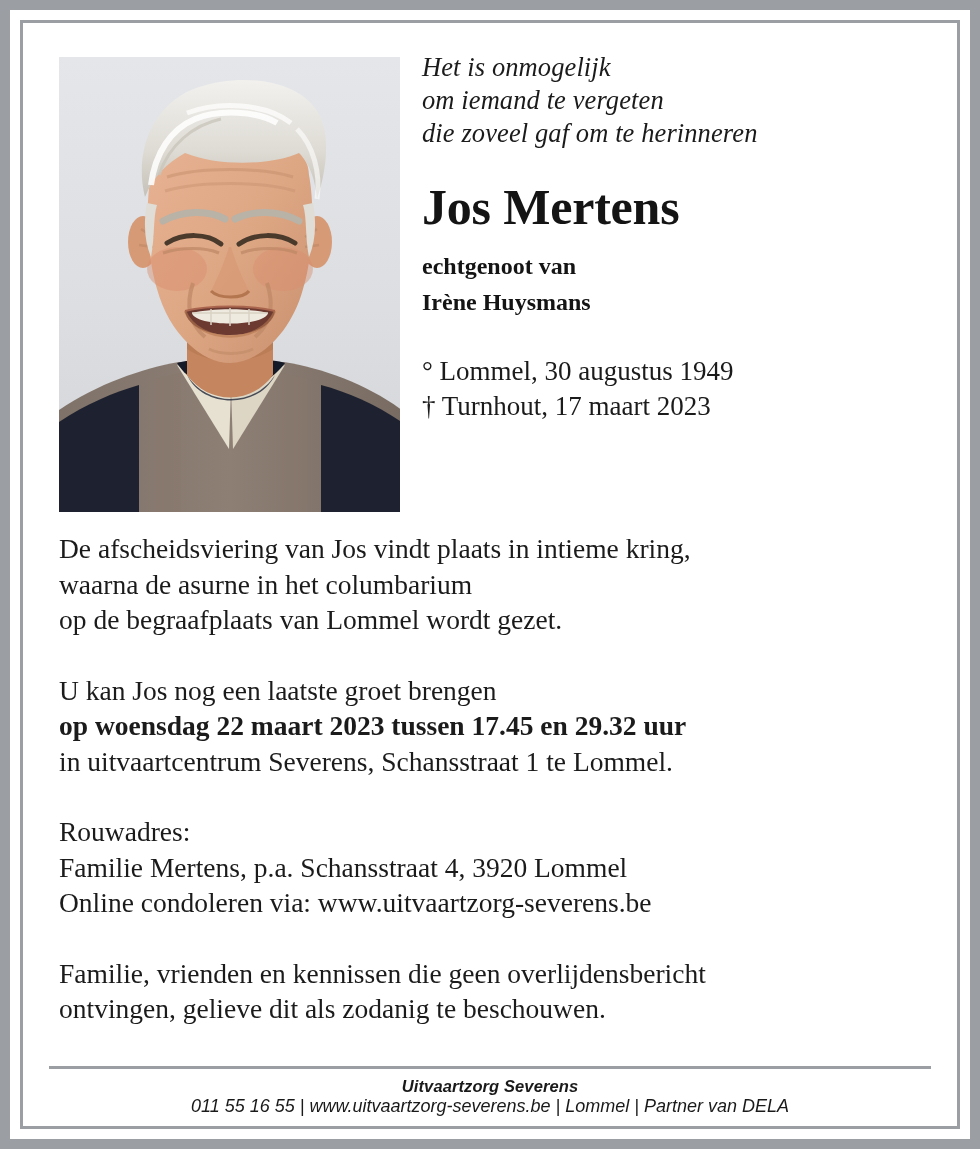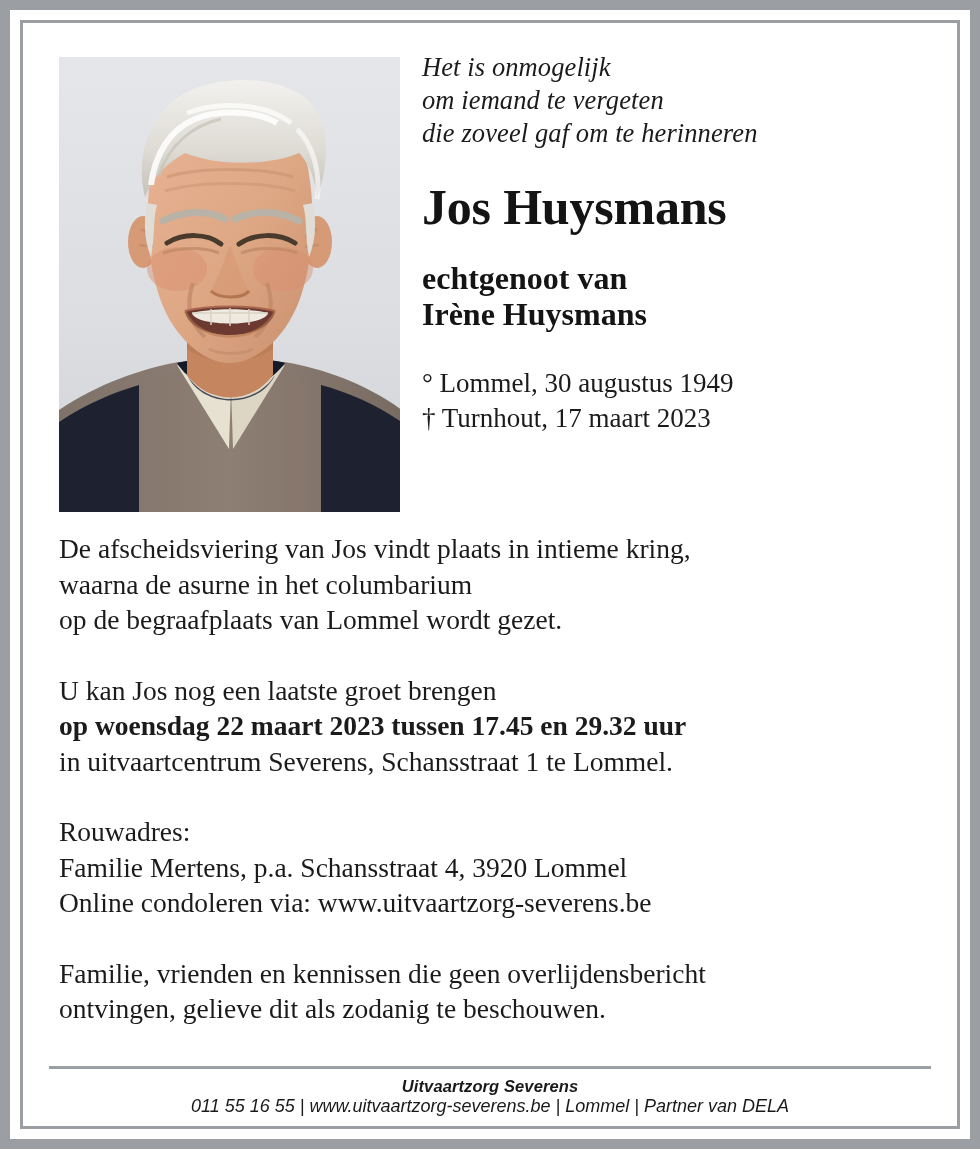--- a/index.html
+++ b/index.html
@@ -81,22 +81,22 @@
   .deceased-name {
     margin-top: 30px;
     font-size: 50px;
     line-height: 54px;
     font-weight: bold;
     letter-spacing: -0.2px;
     color: #141414;
   }
 
   .spouse-block {
-    margin-top: 26px;
-    font-size: 32px;
+    margin-top: 14px;
+    font-size: 24px;
     line-height: 36px;
     font-weight: bold;
     color: #141414;
     white-space: pre-line;
   }
 
   .dates-block {
     margin-top: 34px;
     font-size: 27px;
     line-height: 35px;
@@ -254,21 +254,21 @@
               <path d="M88 146 C 84 168 86 186 92 200 C 96 180 94 160 98 148 Z" fill="#e0ddd6"></path>
               <path d="M254 146 C 258 168 256 186 250 200 C 246 180 248 160 244 148 Z" fill="#e0ddd6"></path>
             </g>
           </svg>
         </div>
 
         <div class="head-col">
           <div class="quote">Het is onmogelijk
 om iemand te vergeten
 die zoveel gaf om te herinneren</div>
-          <div class="deceased-name">Jos Huysmans</div>
+          <div class="deceased-name">Jos Mertens</div>
           <div class="spouse-block">echtgenoot van
 Irène Huysmans</div>
           <div class="dates-block">° Lommel, 30 augustus 1949
 † Turnhout, 17 maart 2023</div>
         </div>
       </div>
 
       <div class="body-text">
         <p class="para">De afscheidsviering van Jos vindt plaats in intieme kring,
 waarna de asurne in het columbarium

